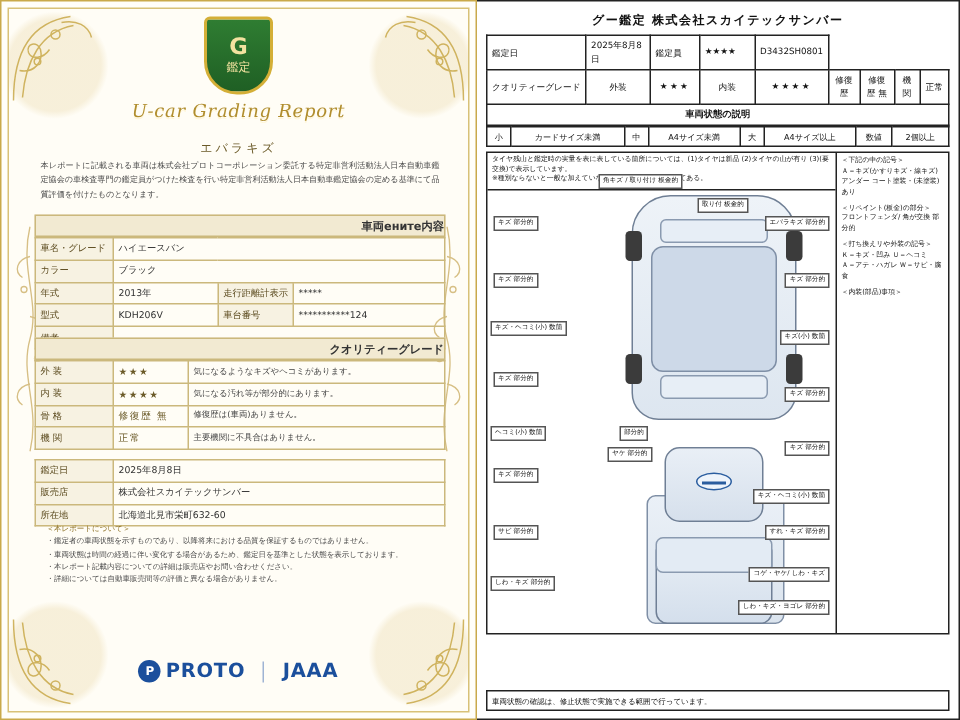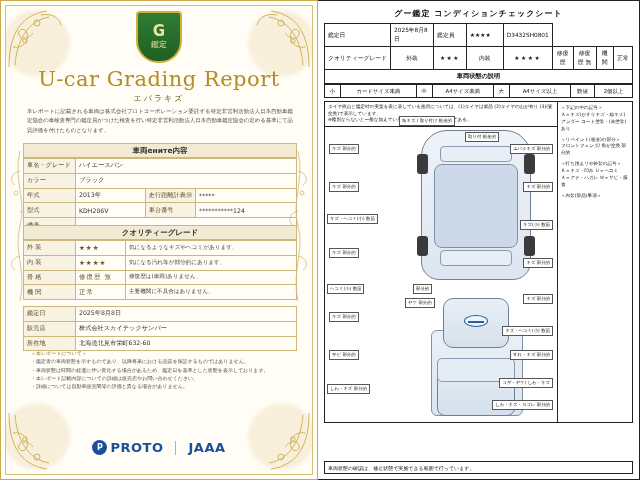--- a/index.html
+++ b/index.html
@@ -53,36 +53,37 @@
     display: flex; flex-direction: column; align-items: center; justify-content: center;
     color: #ffe9a8;
   }
   .crest-top { font-size: 15px; font-weight: bold; line-height: 1; color:#f3e2a0; }
   .crest-bot { font-size: 8px; line-height: 1.1; margin-top: 2px; color:#f3e2a0; }
 
   .title {
     position: absolute; top: 66px; left: 0; width: 100%;
     text-align: center;
     font-family: "DejaVu Serif", serif;
-    font-size: 21px;
+    font-style: italic;
+    font-size: 12px;
     color: #b08d2e;
     letter-spacing: .5px;
     text-shadow: 0 1px 0 #fff6d8;
   }
   .subtitle {
     position: absolute; top: 92px; left: 0; width: 100%;
     text-align: center; font-size: 8px; color: #6b5a28; letter-spacing: 2px;
   }
   .blurb {
     position: absolute; top: 106px; left: 26px; width: 266px;
     font-size: 5.4px; line-height: 1.75; color: #4a4a4a; text-align: justify;
   }
 
   .sec-head {
-    text-align: center; font-size: 7.5px; color: #333;
+    text-align: right; font-size: 7.5px; color: #333;
     background: #f2ead2; border: 1px solid #cbb87c;
     padding: 1.5px 0; font-weight: bold;
   }
   .tbl { width: 100%; border-collapse: collapse; font-size: 6.2px; color: #333; }
   .tbl td { border: 1px solid #cbb87c; padding: 2.4px 3px; height: 13px; }
   .tbl td.lbl { background: #f7f2e2; width: 52px; color: #5b4a1e; white-space: nowrap; }
   .tbl td.lbl2 { background: #f7f2e2; width: 46px; color: #5b4a1e; white-space: nowrap; }
 
   .blk1 { position: absolute; top: 142px; left: 22px; width: 274px; }
   .blk2 { position: absolute; top: 224px; left: 22px; width: 274px; }
@@ -370,21 +371,21 @@
       <div class="logo-proto">
         <div class="proto-mark">P</div>
         <div class="proto-text">PROTO</div>
       </div>
       <div class="logo-div"></div>
       <div class="jaaa-text">JAAA</div>
     </div>
   </div>
 
   <div class="right">
-    <div class="r-title">グー鑑定 コンディションチェックシート</div>
+    <div class="r-title">グー鑑定 株式会社スカイテックサンバー</div>
 
     <table class="meta">
       <tbody>
           <tr>
         <td class="k">鑑定日</td>
         <td style="width:78px">2025年8月8日</td>
         <td class="k">鑑定員</td>
         <td style="width:52px">★★★★</td>
         <td style="text-align:right">D3432SH0801</td>
       </tr>

